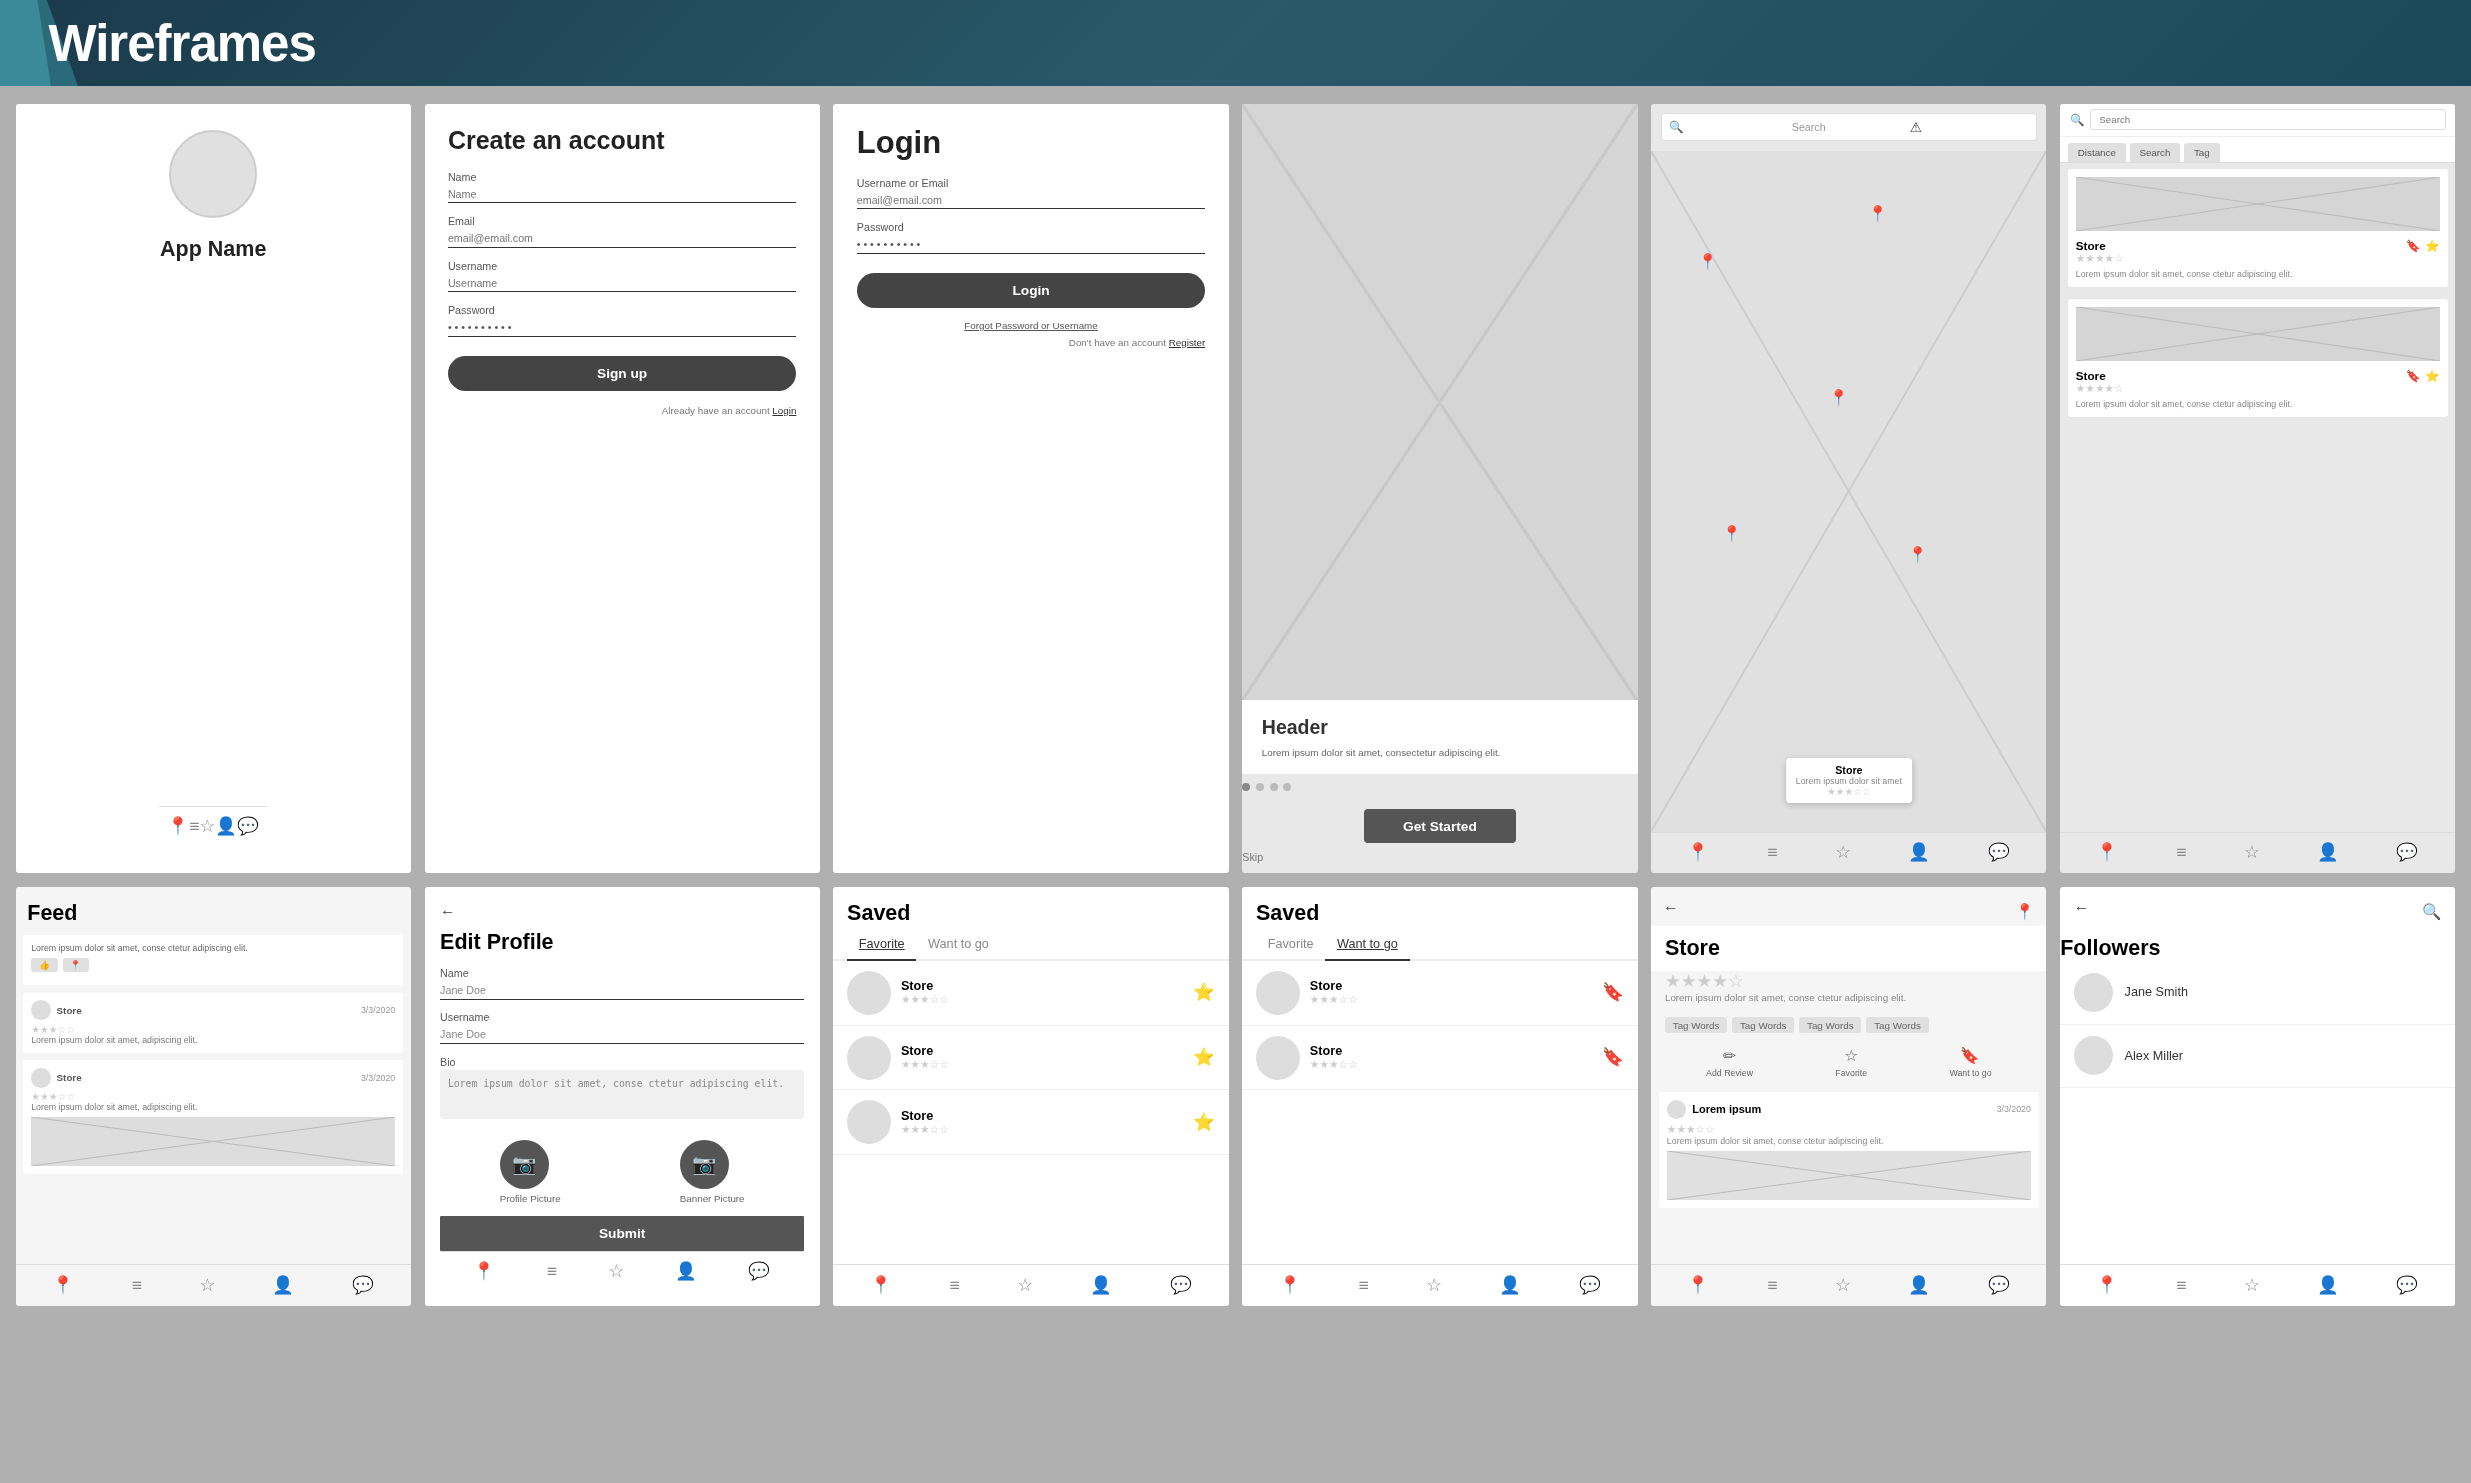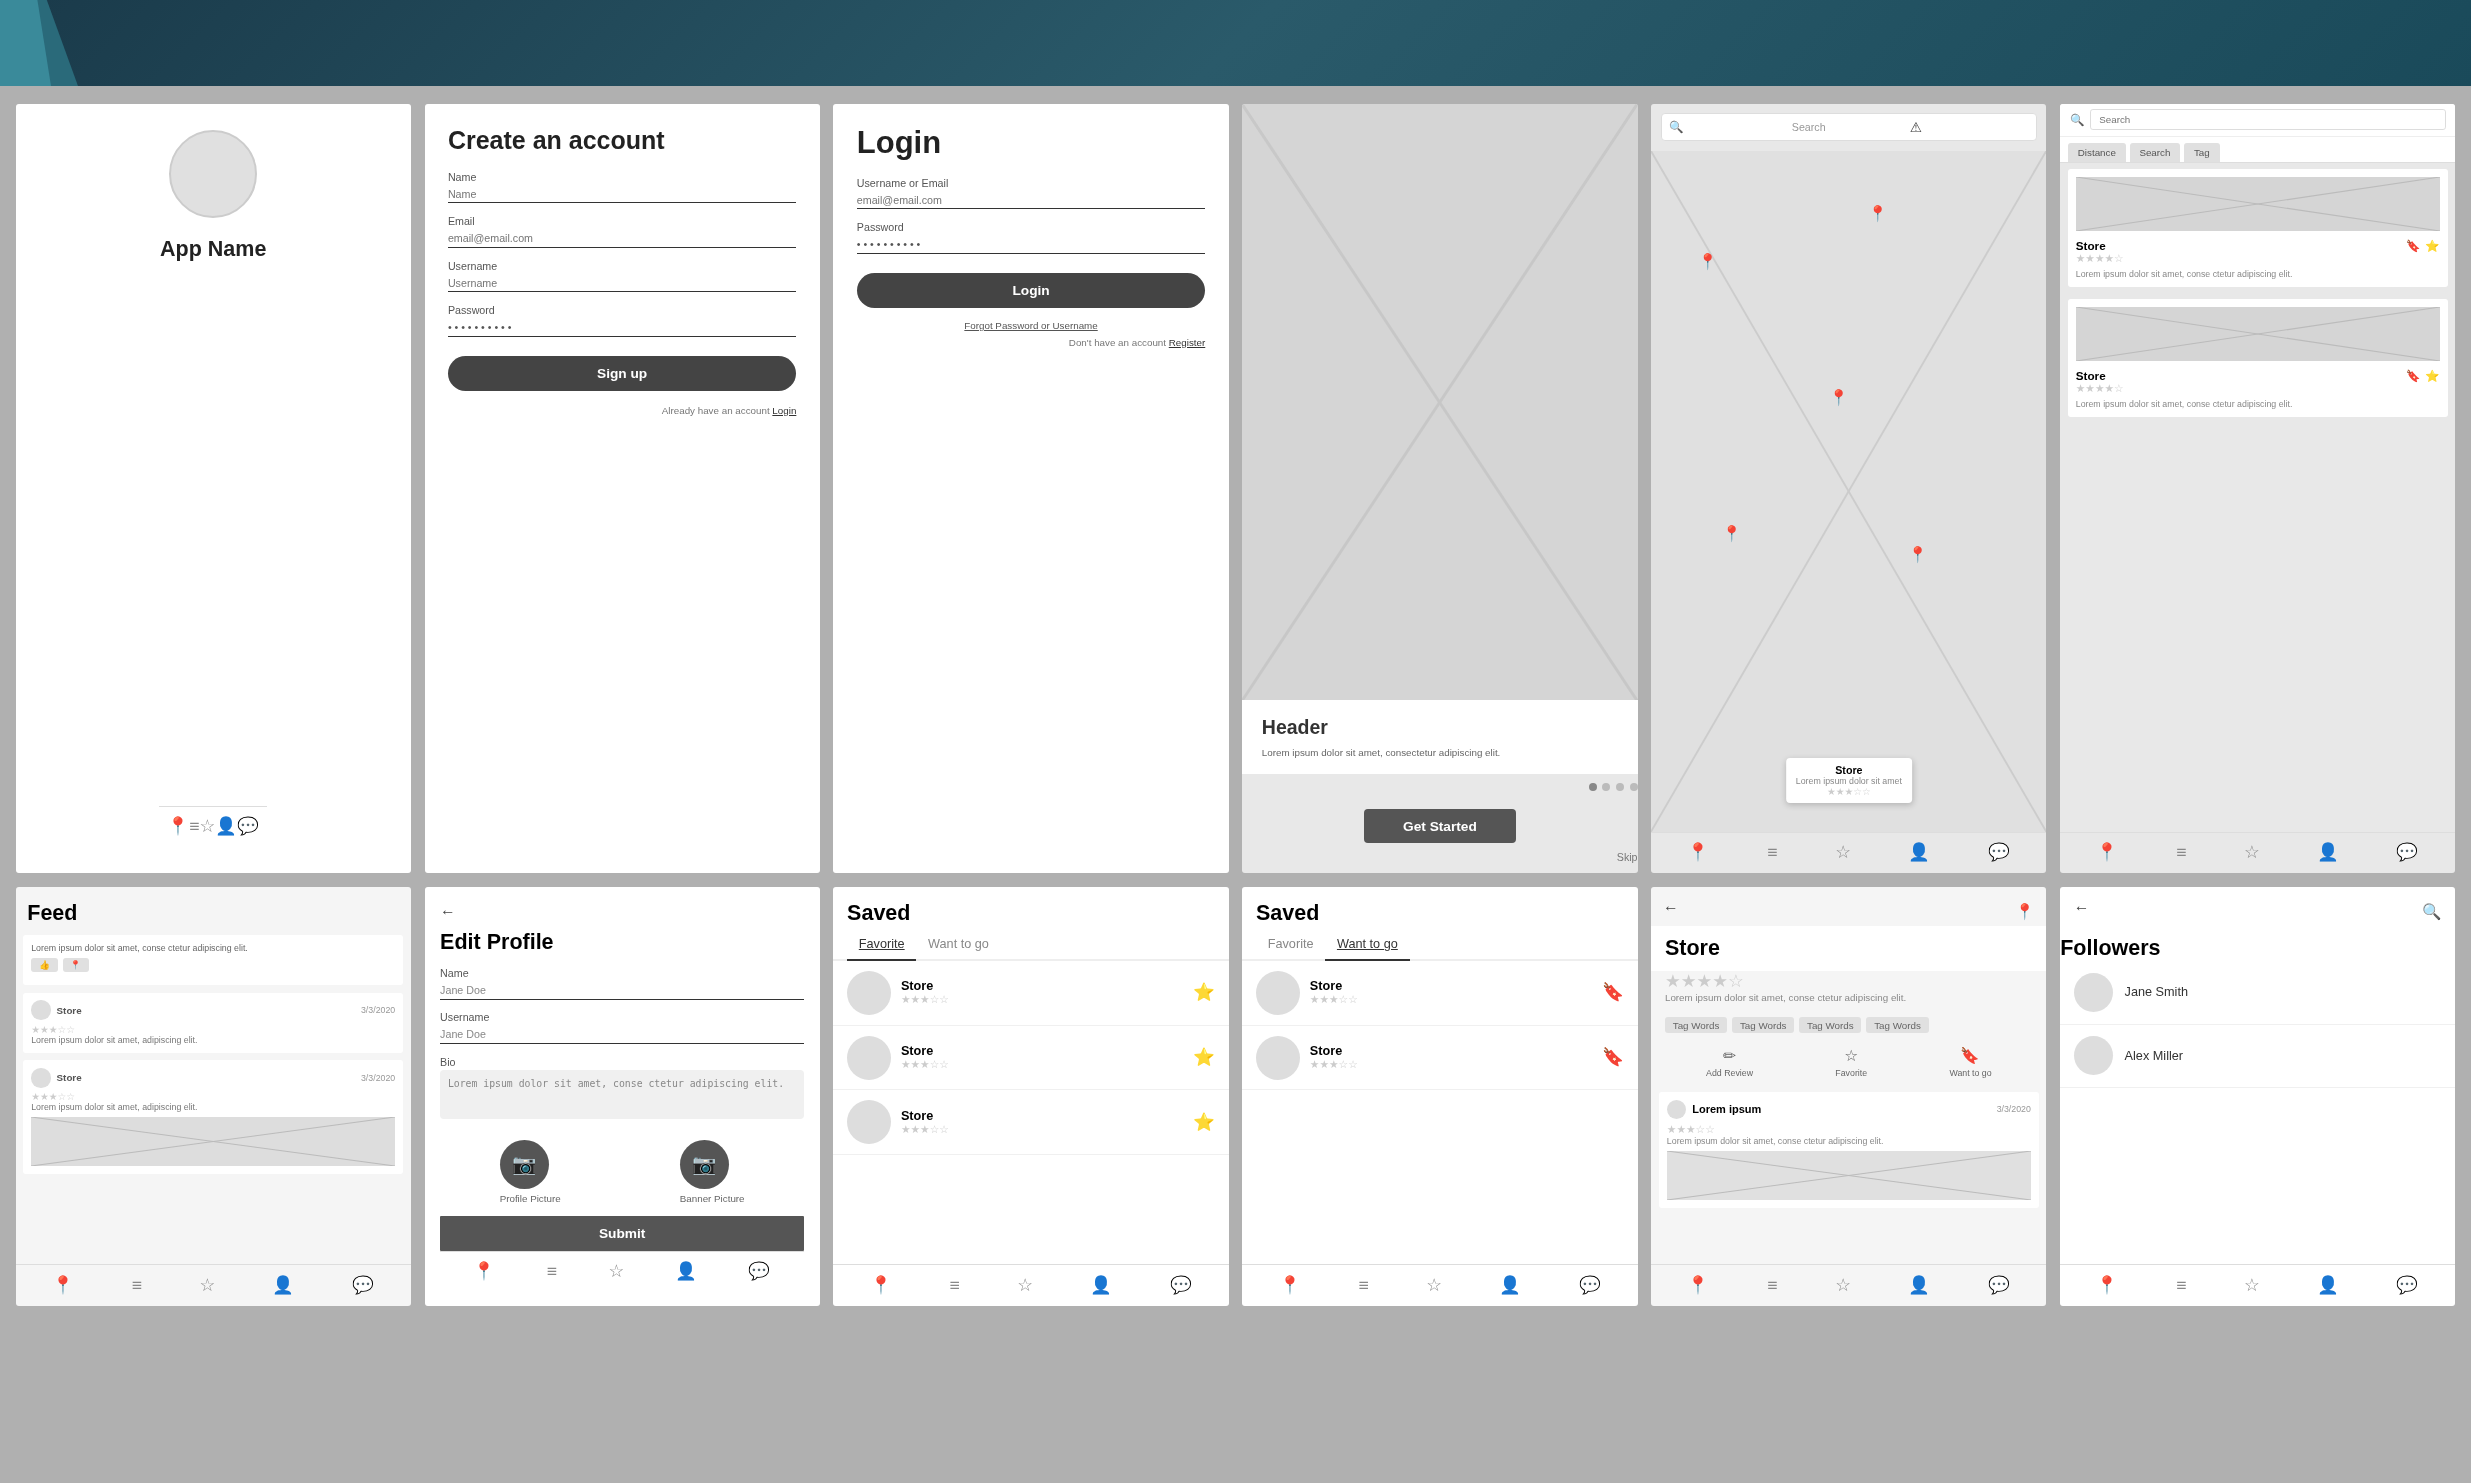--- a/index.html
+++ b/index.html
@@ -162,21 +162,21 @@
       font-weight: bold;
       color: #222;
       margin-bottom: 15.6px;
     }
 
     
     .onboard-card {
       background: #e8e8e8;
       display: flex;
       flex-direction: column;
-      align-items: flex-end;
+      align-items: flex-start;
       justify-content: space-between;
       padding: 0;
     }
     .onboard-image {
       width: 100%;
       flex: 1;
       background: #d5d5d5;
       position: relative;
       overflow: hidden;
     }
@@ -583,20 +583,21 @@
       background: #ddd;
       flex-shrink: 0;
     }
     .follower-name { font-size: 12.7px; color: #333; }
   </style>
 </head>
 <body>
 
 <div class="header-bar">
   <div class="header-triangle"></div>
+  <h1 class="header-title">Wireframes</h1>
 </div>
 
 <div class="grid-container">
 
   <div class="wf-card splash-card">
     <div class="splash-avatar"></div>
     <div class="splash-appname">App Name</div>
     <div class="bottom-nav">
       <span class="nav-icon">📍</span>
       <span class="nav-icon">≡</span>

